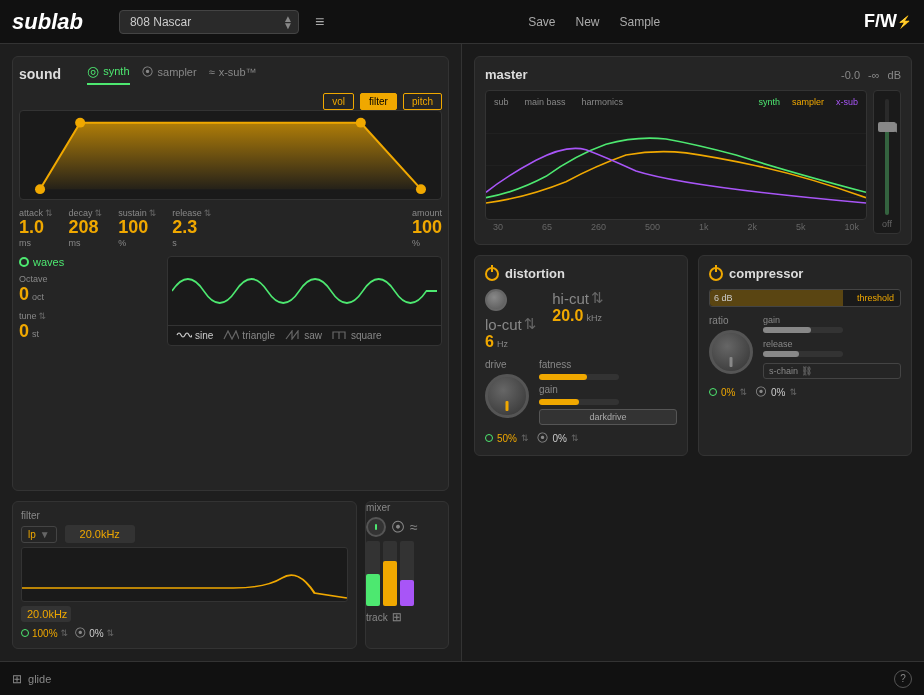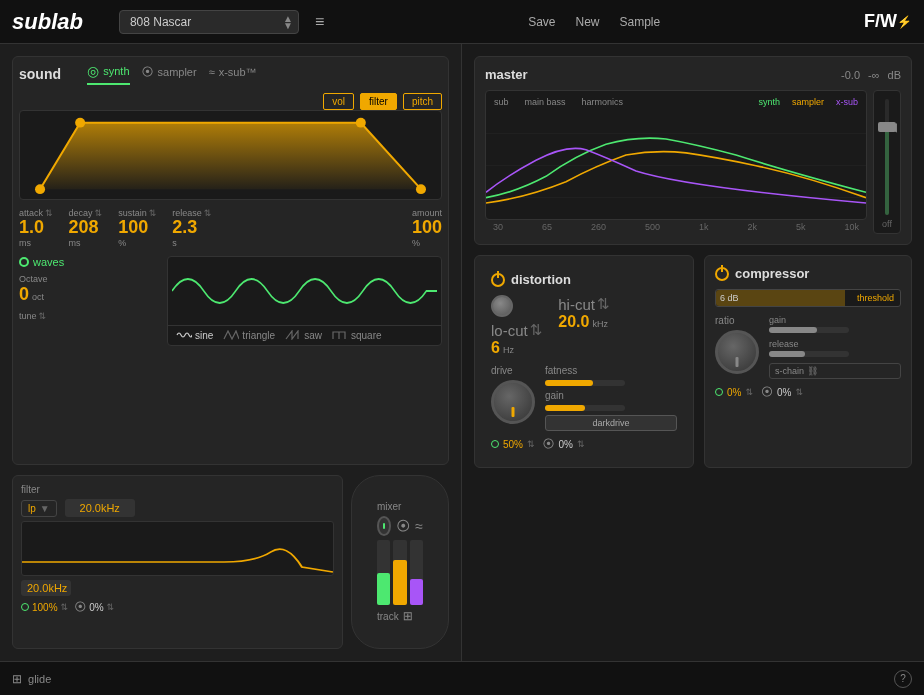--- a/index.html
+++ b/index.html
@@ -377,21 +377,21 @@
       padding: 2px 8px;
       font-size: 9px;
       color: #666;
     }
 
     .distortion-panel {
       flex: 1;
       background: #252525;
       border: 1px solid #333;
       border-radius: 6px;
-      padding: 16px;
+      padding: 10px;
     }
     .compressor-panel {
       flex: 1;
       background: #252525;
       border: 1px solid #333;
       border-radius: 6px;
       padding: 10px;
     }
 
     .dist-header {
@@ -826,20 +826,24 @@
             <div>
               <span class="octave-value">0</span>
               <span class="octave-unit">oct</span>
             </div>
           </div>
           <div>
             <div class="tune-label">
               <span>tune</span>
                 <span style="color:#666">⇅</span>
             </div>
+            <div>
+              <span class="tune-value">0</span>
+              <span class="tune-unit">st</span>
+            </div>
           </div>
         </div>
 
         <div class="osc-right">
 
           <div class="wave-display">
             <svg class="wave-svg" viewBox="0 0 250 50" preserveAspectRatio="none">
 
               <path d="M0 25 Q15 5 30 25 Q45 45 60 25 Q75 5 90 25 Q105 45 120 25 Q135 5 150 25 Q165 45 180 25 Q195 5 210 25 Q225 45 240 25 L250 25" stroke="#4de870" stroke-width="1.5" fill="none"></path>
             </svg>
@@ -900,21 +904,21 @@
             <span style="font-size:9px; color:#666;">⇅</span>
           </div>
           <div style="display:flex; align-items:center; gap:3px;">
             <span style="font-size:12px; color:#888;">⦿</span>
             <span style="font-size:10px; color:#ccc;">0%</span>
             <span style="font-size:9px; color:#666;">⇅</span>
           </div>
         </div>
       </div>
 
-      <div class="panel" style="width:98px; padding:25px;border-radius:29px;">
+      <div class="panel" style="width:84px; padding:0;">
         <div class="mixer-label">mixer</div>
         <div style="display:flex; gap:5px; align-items:center; margin-bottom:4px;">
           <div class="mixer-knob">
             <div style="width:2px; height:6px; background:#4de870; border-radius:1px;"></div>
           </div>
           <div style="font-size:14px; color:#888;">⦿</div>
           <div style="font-size:14px; color:#888;">≈</div>
         </div>
 
         <div style="display:flex; gap:3px; align-items:flex-end; height:65px;">

